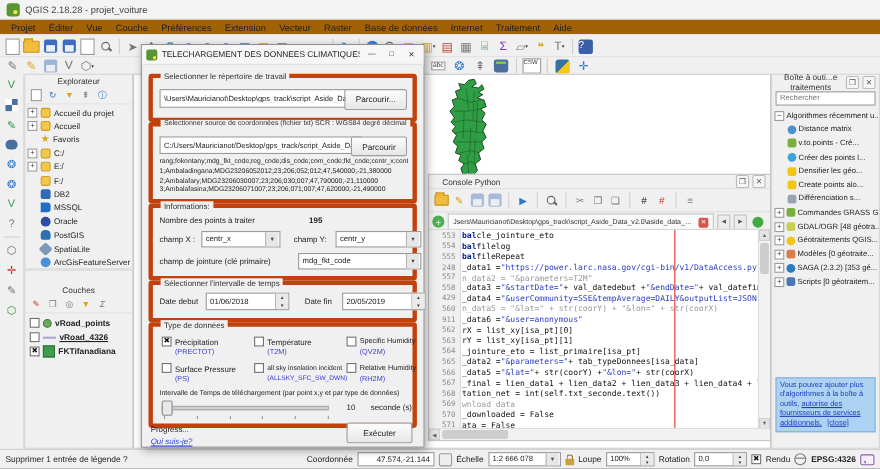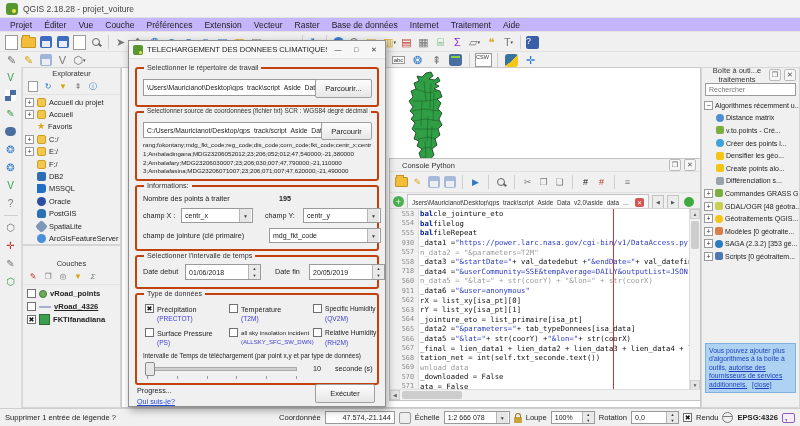--- a/index.html
+++ b/index.html
@@ -16,21 +16,21 @@
   .spin .ud span{flex:1;display:flex;align-items:center;justify-content:center;font-size:4px;color:#333;background:#e9e9e9;}
   .chk{width:9px;height:9px;background:#fff;border:1px solid #707070;display:inline-flex;align-items:center;justify-content:center;font-size:7px;line-height:7px;color:#111;flex:0 0 auto;box-sizing:border-box;}
   .exp{width:9px;height:9px;border:1px solid #9a9a9a;background:#fff;display:inline-flex;align-items:center;justify-content:center;font-size:7px;line-height:7px;color:#333;flex:0 0 auto;box-sizing:border-box;}
   .hidden-exp{visibility:hidden;}
   .panel-title{font-size:7.5px;color:#333;text-align:center;}
   
   #titlebar{position:absolute;left:0;top:0;width:800px;height:18px;background:#f3f3f3;border-bottom:1px solid #e0e0e0;display:flex;align-items:center;gap:5px;padding-left:6px;box-sizing:border-box;}
   #titlebar .qlogo{width:12px;height:12px;border-radius:3px;background:#589632;position:relative;}
   #titlebar .qlogo:after{content:"";position:absolute;right:2px;bottom:2px;width:4px;height:4px;border-radius:50%;background:#f0e64a;}
   #titlebar .wtitle{font-size:8.5px;color:#444;}
-  #menubar{position:absolute;left:0;top:18px;width:800px;height:13px;display:flex;align-items:center;padding-left:4px;box-sizing:border-box;background:#c4b5fd;}
+  #menubar{position:absolute;left:0;top:18px;width:800px;height:13px;display:flex;align-items:center;padding-left:4px;box-sizing:border-box;background:#a16207;}
   #menubar span{font-size:8.5px;color:#222;padding:0 6px;}
   #tb1{position:absolute;left:0;top:31px;width:800px;height:20px;display:flex;align-items:center;padding-left:3px;background:#f0f0f0;border-top:1px solid #e2e2e2;}
   #tb2{position:absolute;left:0;top:51px;width:800px;height:16px;background:#f0f0f0;border-top:1px solid #e2e2e2;}
   #tb2 .grpL{position:absolute;left:3px;top:0;display:flex;align-items:center;height:16px;}
   #tb2 .grpR{position:absolute;left:390px;top:0;display:flex;align-items:center;height:16px;gap:2px;}
   .i-page{background:#fff;border:1px solid #9a9a9a;width:11px;height:13px;}
   .i-folder{width:13px;height:9px;background:#f2bd3a;border:1px solid #c59422;border-radius:1px;position:relative;}
   .i-folder:before{content:"";position:absolute;left:0;top:-3px;width:6px;height:2px;background:#f2bd3a;border:1px solid #c59422;border-bottom:none;}
   .i-disk{width:12px;height:12px;background:#3d6cc0;border-radius:2px;position:relative;}
   .i-disk:after{content:"";position:absolute;left:2px;top:5px;right:2px;bottom:1px;background:#e8edf7;}
@@ -105,32 +105,32 @@
   #notice{position:absolute;left:3px;right:3px;bottom:14px;background:#aed3f2;border:1px solid #7fb0e0;padding:3px;font-size:6.8px;color:#1c3fbf;line-height:1.25;}
   #notice .nlink{text-decoration:underline;}
   #notice .nclose{text-decoration:underline;display:inline-block;margin-left:3px;}
   
   #dialog{position:absolute;left:128px;top:40px;width:258px;height:367px;background:#f0f0f0;border:1px solid #8f8f8f;box-shadow:2px 3px 8px rgba(0,0,0,.35);z-index:50;box-sizing:border-box;}
   #dtitle{display:flex;align-items:center;height:17px;padding:0 4px;gap:4px;border-bottom:1px solid #e0e0e0;background:#f6f6f6;}
   #dtitle .qlogo{width:10px;height:10px;border-radius:2px;background:#589632;position:relative;}
   #dtitle .qlogo:after{content:"";position:absolute;right:1px;bottom:1px;width:3px;height:3px;border-radius:50%;background:#f0e64a;}
   #dtitle .dtext{font-size:7.6px;color:#222;white-space:nowrap;overflow:hidden;flex:1;}
   #dtitle .wbtn{width:14px;height:12px;display:flex;align-items:center;justify-content:center;font-size:7px;color:#333;}
-  .grp{position:absolute;left:6px;right:6px;border:2px solid #c2410c;border-radius:3px;}
+  .grp{position:absolute;left:6px;right:6px;border:4px solid #c2410c;border-radius:3px;}
   .grp .lg{position:absolute;top:-6px;left:7px;background:#f0f0f0;padding:0 3px;font-size:7.2px;color:#333;white-space:nowrap;}
   .grp .lg.tiny{font-size:6.4px;}
   .dlbl{position:absolute;font-size:7.2px;color:#222;white-space:nowrap;}
   .bluecode{position:absolute;font-size:6.6px;color:#3b3bd1;white-space:nowrap;}
   #preview div{font-size:6.2px;line-height:8.8px;color:#222;white-space:nowrap;overflow:hidden;}
   #slider{position:absolute;padding-left:16px;}
   #slider .groove{position:absolute;left:0;top:5px;width:150px;height:2px;background:#cfcfcf;border:1px solid #a9a9a9;}
   #slider .handle{position:absolute;left:0;top:0;width:8px;height:12px;background:#e8e8e8;border:1px solid #8a8a8a;border-radius:2px;}
   #slider .ticks{position:absolute;left:2px;top:14px;width:150px;display:flex;justify-content:space-between;}
   #slider .ticks i{width:1px;height:3px;background:#999;}
-  .link{color:#2646d4;text-decoration:underline;font-size:7.2px;}
+  .link{color:#2646d4;text-decoration:underline;font-size:7.2px;font-style:italic;}
   
   #status{position:absolute;left:0;bottom:0;width:800px;height:18px;background:#f0f0f0;border-top:1px solid #cfcfcf;display:flex;align-items:center;gap:4px;padding:0 5px;box-sizing:border-box;font-size:7.6px;color:#222;}
   #status .fld,#status .combo,#status .spin{height:13px;}
   .i-lock{width:8px;height:6px;background:#caa23c;border-radius:1px;position:relative;margin-top:4px;}
   .i-lock:before{content:"";position:absolute;left:1px;top:-4px;width:4px;height:4px;border:1px solid #9a7b2d;border-bottom:none;border-radius:3px 3px 0 0;}
   .i-globe{width:9px;height:9px;border:1px solid #777;border-radius:50%;position:relative;}
   .i-globe:after{content:"";position:absolute;left:0;right:0;top:3px;height:1px;background:#777;}
   .i-bubble{width:11px;height:8px;border:1px solid #8a5fb0;border-radius:2px;position:relative;background:#f6eefc;}
   .i-bubble:after{content:"";position:absolute;left:2px;bottom:-3px;border:3px solid transparent;border-top-color:#8a5fb0;border-left-width:2px;border-right-width:0;}
   .i-track{width:10px;height:10px;border:1px solid #999;border-radius:2px;position:relative;background:#eee;}
@@ -575,38 +575,38 @@
             <span class="ln">554</span>
             <span class="sk">bal</span>
             <span class="sp"> filelog</span>
           </div>
         <div class="cl">
             <span class="ln">555</span>
             <span class="sk">bal</span>
             <span class="sp"> fileRepeat</span>
           </div>
         <div class="cl">
-            <span class="ln">930</span>
+            <span class="ln">248</span>
             <span class="sp">_data1 = </span>
             <span class="ss">"https://power.larc.nasa.gov/cgi-bin/v1/DataAccess.py?request=exe</span>
           </div>
         <div class="cl">
             <span class="ln">557</span>
             <span class="sd">n_data2 = "&amp;parameters=T2M"</span>
           </div>
         <div class="cl">
             <span class="ln">558</span>
             <span class="sp">_data3 = </span>
             <span class="ss">"&amp;startDate="</span>
             <span class="sp">+ val_datedebut +</span>
             <span class="ss">"&amp;endDate="</span>
             <span class="sp"> + val_datefin</span>
           </div>
         <div class="cl">
-            <span class="ln">718</span>
+            <span class="ln">429</span>
             <span class="sp">_data4 =</span>
             <span class="ss">"&amp;userCommunity=SSE&amp;tempAverage=DAILY&amp;outputList=JSON"</span>
           </div>
         <div class="cl">
             <span class="ln">560</span>
             <span class="sd">n_data5 = "&amp;lat=" + str(coorY) + "&amp;lon=" + str(coorX)</span>
           </div>
         <div class="cl">
             <span class="ln">911</span>
             <span class="sp">_data6 = </span>

